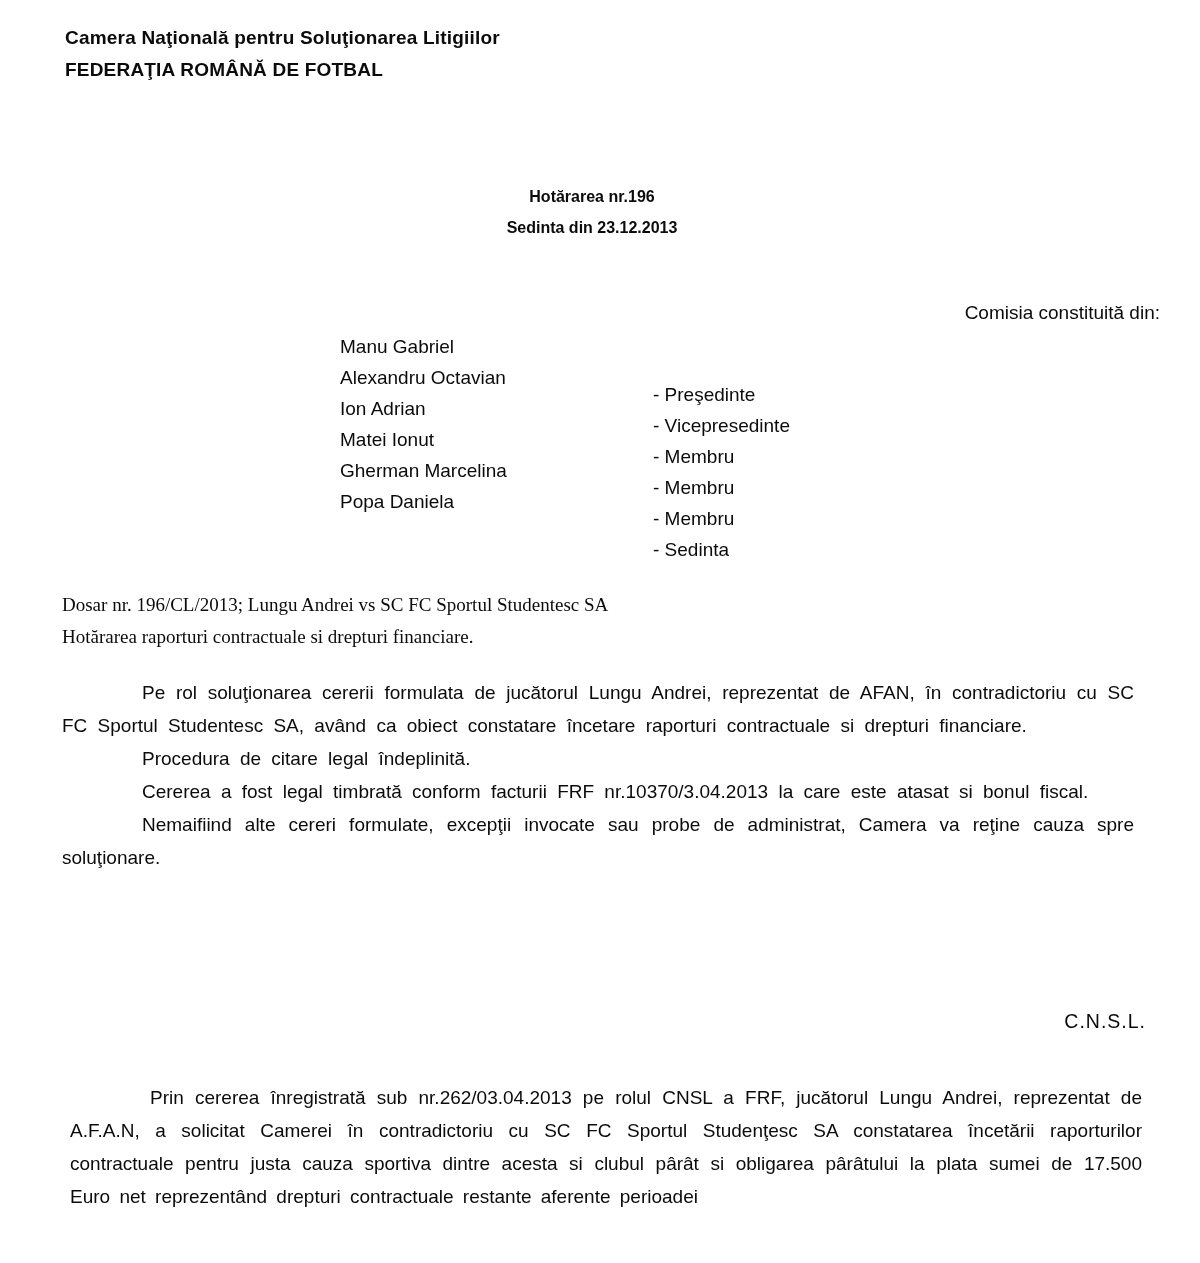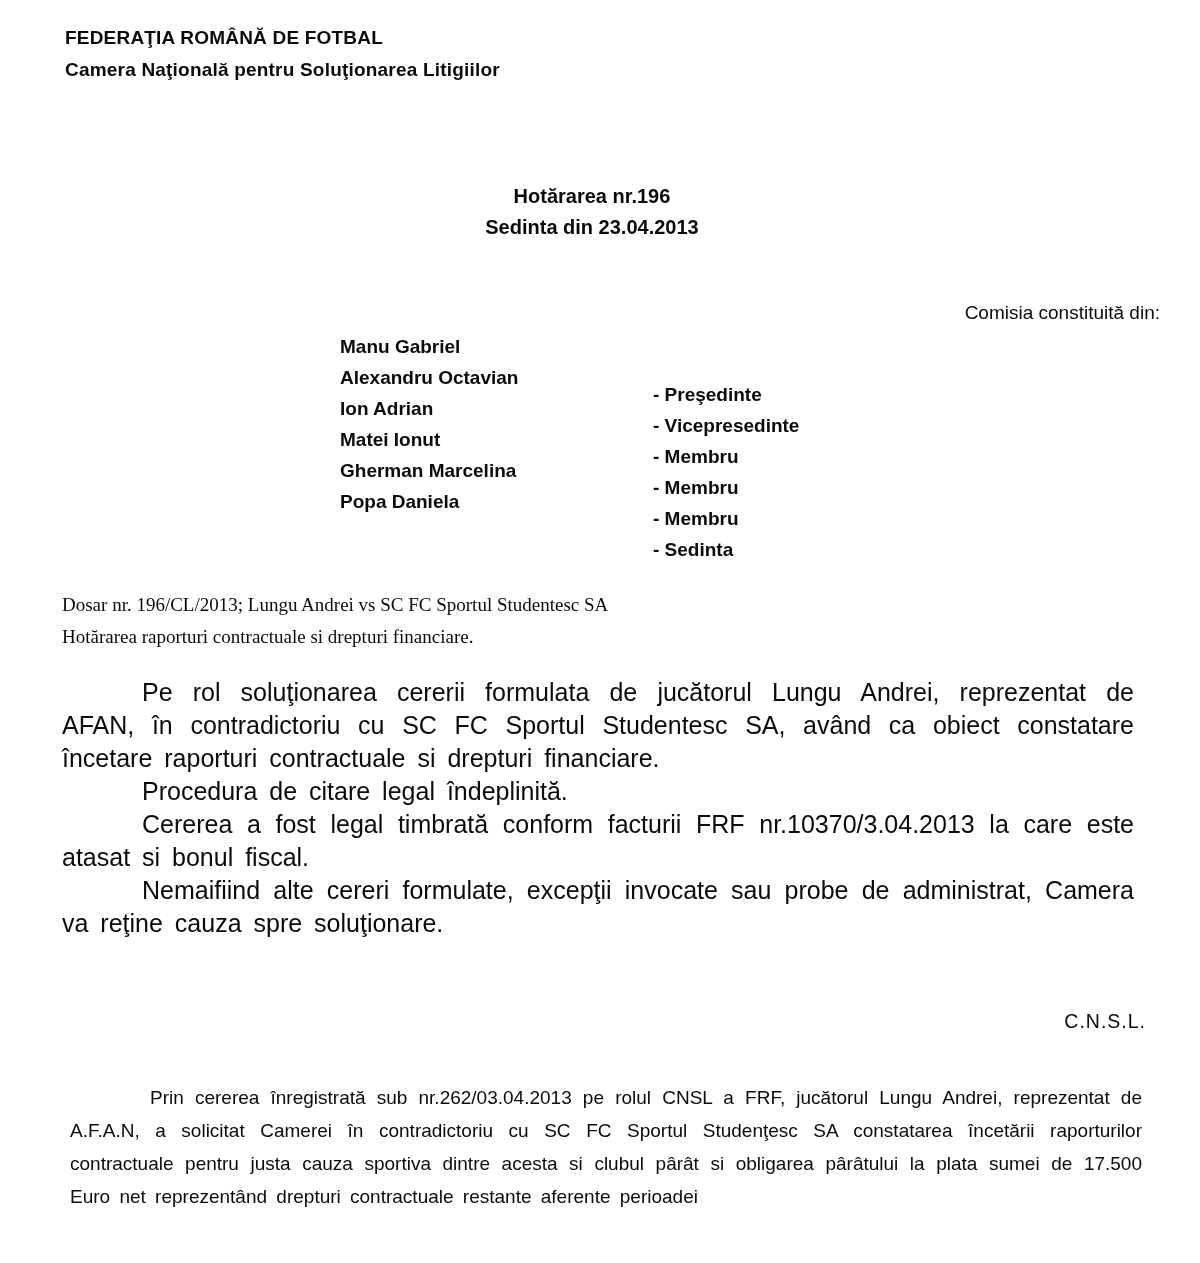--- a/index.html
+++ b/index.html
@@ -23,59 +23,59 @@
     line-height: 32px;
     letter-spacing: 0.2px;
   }
   .title-block {
     position: absolute;
     top: 181px;
     left: 0;
     width: 1156px;
     text-align: center;
     font-weight: 700;
-    font-size: 20px;
+    font-size: 16px;
     line-height: 31px;
     padding-left: 28px;
   }
   .commission-heading {
     position: absolute;
     top: 297px;
     left: 0;
     width: 1160px;
     text-align: right;
     font-weight: 400;
     font-size: 19px;
     line-height: 31px;
   }
   .commission-list {
     position: absolute;
     top: 331px;
     left: 340px;
-    font-weight: 700;
+    font-weight: 400;
     font-size: 19px;
   }
   .commission-row { position: relative; height: 31px; line-height: 31px; width: 600px; }
   .member-name { position: absolute; left: 0; white-space: nowrap; }
   .member-role { position: absolute; left: 313px; white-space: nowrap; margin-top: 48px; }
   .case-block {
     position: absolute;
     top: 589px;
     left: 62px;
     width: 1072px;
     font-size: 19px;
     line-height: 32px;
     font-family: Liberation Serif, serif;
   }
   .body-block {
     position: absolute;
     top: 676px;
     left: 62px;
     width: 1072px;
-    font-size: 25px;
+    font-size: 19px;
     line-height: 33px;
     text-align: justify;
   }
   .body-block p { text-indent: 80px; word-spacing: 5px; }
   .section-heading {
     position: absolute;
     top: 1006px;
     left: 0;
     width: 1146px;
     text-align: right;
@@ -93,27 +93,27 @@
     text-align: justify;
   }
   .closing-block p { text-indent: 80px; word-spacing: 4px; }
 </style>
 </head>
 <body>
 
 <div class="page">
 
   <div class="letterhead">
+    <div>Camera Naţională pentru Soluţionarea Litigiilor</div>
     <div>FEDERAŢIA ROMÂNĂ DE FOTBAL</div>
-    <div>Camera Naţională pentru Soluţionarea Litigiilor</div>
   </div>
 
   <div class="title-block">
     <div>Hotărarea nr.196</div>
-    <div>Sedinta din 23.04.2013</div>
+    <div>Sedinta din 23.12.2013</div>
   </div>
 
   <div class="commission-heading">Comisia constituită din:</div>
 
   <div class="commission-list">
     <div class="commission-row">
       <span class="member-name">Manu Gabriel</span>
       <span class="member-role">- Preşedinte</span>
     </div>
     <div class="commission-row">

